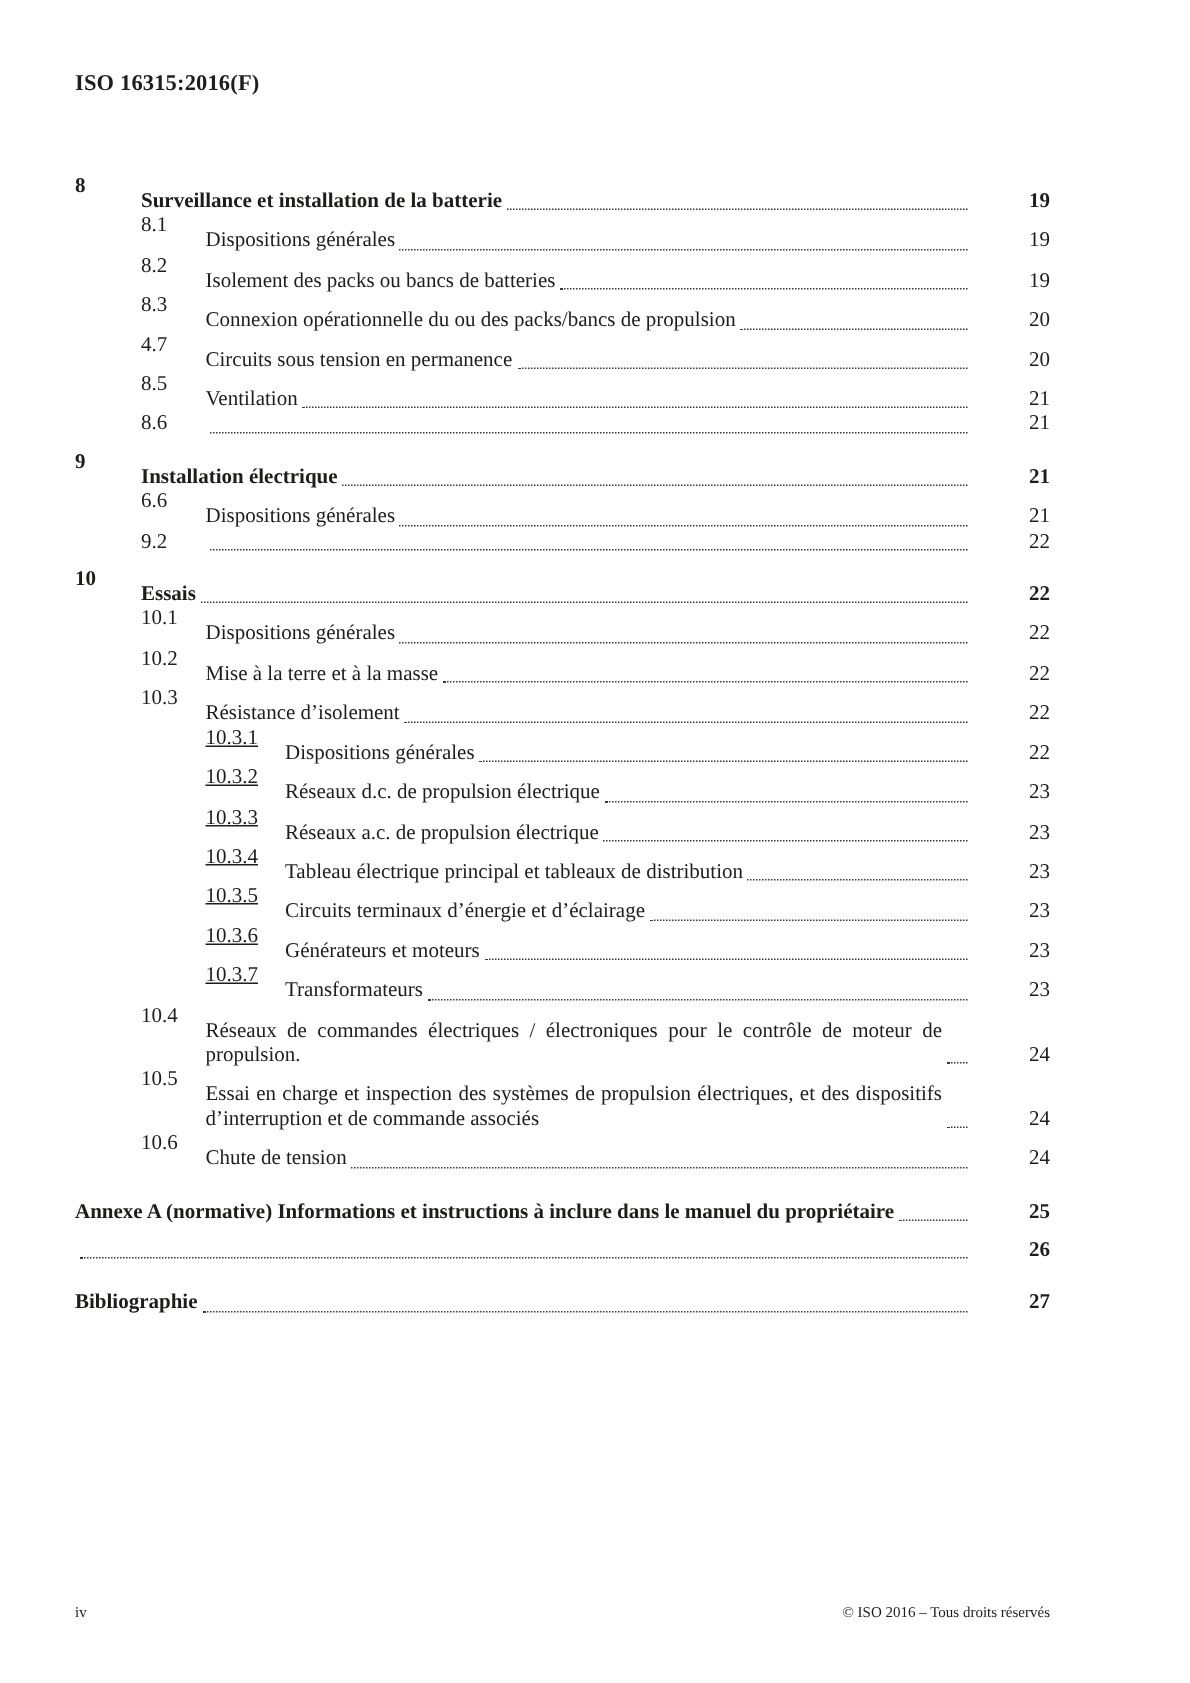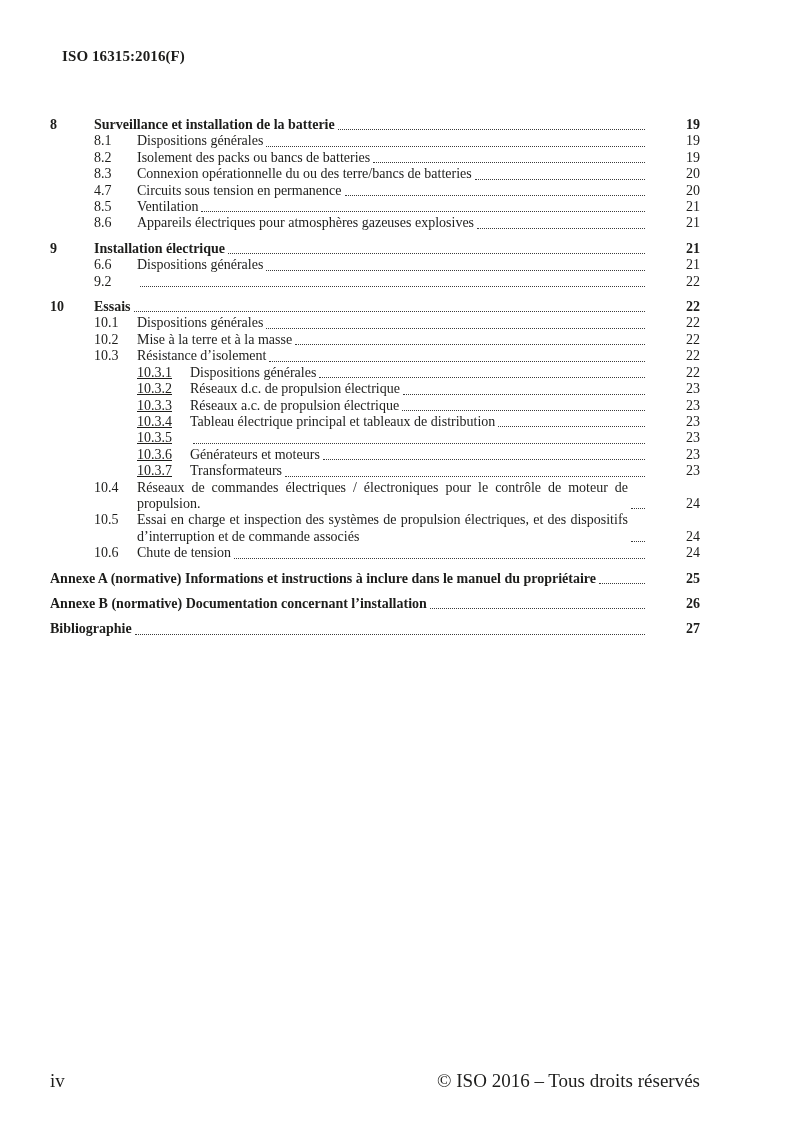--- a/index.html
+++ b/index.html
@@ -14,21 +14,20 @@
     color: #1d1d1b;
     overflow: hidden;
   }
   .header {
     position: absolute;
     top: 48px;
     left: 50px;
     font-size: 15px;
     font-weight: bold;
     letter-spacing: 0.1px;
-    margin-left: 12px;
   }
   .toc {
     position: absolute;
     top: 108px;
     left: 50px;
     width: 650px;
     font-size: 14px;
     line-height: 16.4px;
   }
   .toc-entry {
@@ -43,20 +42,21 @@
   }
   .level-1 .num { width: 44px; }
   .level-2 { padding-left: 44px; }
   .level-2 .num { width: 43px; }
   .level-3 { padding-left: 87px; }
   .level-3 .num { width: 53px; text-decoration: underline; }
   .text {
     flex: 0 1 auto;
     min-width: 0;
     text-align: justify;
+    margin-top: 10px;
   }
   .level-annex .text {
     padding-left: 44px;
     text-indent: -44px;
   }
   .leader {
     flex: 1 1 14px;
     min-width: 14px;
     border-bottom: 1px dotted #3a3a3a;
     margin: 0 2px 3px 3px;
@@ -69,21 +69,21 @@
   }
   .bold .num, .bold .text, .bold .page-num { font-weight: bold; }
   .bold .mid { font-weight: bold; }
   .footer {
     position: absolute;
     left: 50px;
     width: 650px;
     top: 1070px;
     display: flex;
     justify-content: space-between;
-    font-size: 19px;
+    font-size: 10px;
   }
 </style>
 </head>
 <body>
 
 <div class="page">
 
   <div class="header">
     <span>ISO 16315:2016(F)</span>
   </div>
@@ -102,39 +102,38 @@
     <span class="page-num">19</span>
   </div>
       <div class="toc-entry level-2">
     <span class="num">8.2</span>
     <span class="text"><span class="pre"></span><span class="mid"></span><span class="title-text">Isolement des packs ou bancs de batteries</span></span>
     <span class="leader"></span>
     <span class="page-num">19</span>
   </div>
       <div class="toc-entry level-2">
     <span class="num">8.3</span>
-    <span class="text"><span class="pre"></span><span class="mid"></span><span class="title-text">Connexion opérationnelle du ou des terre/bancs de batteries</span></span>
+    <span class="text"><span class="pre"></span><span class="mid"></span><span class="title-text">Connexion opérationnelle du ou des packs/bancs de propulsion</span></span>
     <span class="leader"></span>
     <span class="page-num">20</span>
   </div>
       <div class="toc-entry level-2">
     <span class="num">4.7</span>
     <span class="text"><span class="pre"></span><span class="mid"></span><span class="title-text">Circuits sous tension en permanence</span></span>
     <span class="leader"></span>
     <span class="page-num">20</span>
   </div>
       <div class="toc-entry level-2">
     <span class="num">8.5</span>
     <span class="text"><span class="pre"></span><span class="mid"></span><span class="title-text">Ventilation</span></span>
     <span class="leader"></span>
     <span class="page-num">21</span>
   </div>
       <div class="toc-entry level-2">
     <span class="num">8.6</span>
-    <span class="text"><span class="pre"></span><span class="mid"></span><span class="title-text">Appareils électriques pour atmosphères gazeuses explosives</span></span>
     <span class="leader"></span>
     <span class="page-num">21</span>
   </div>
       <div class="toc-entry level-1 bold spaced">
     <span class="num">9</span>
     <span class="text"><span class="pre"></span><span class="mid"></span><span class="title-text">Installation électrique</span></span>
     <span class="leader"></span>
     <span class="page-num">21</span>
   </div>
       <div class="toc-entry level-2">
@@ -191,20 +190,21 @@
     <span class="page-num">23</span>
   </div>
       <div class="toc-entry level-3">
     <span class="num">10.3.4</span>
     <span class="text"><span class="pre"></span><span class="mid"></span><span class="title-text">Tableau électrique principal et tableaux de distribution</span></span>
     <span class="leader"></span>
     <span class="page-num">23</span>
   </div>
       <div class="toc-entry level-3">
     <span class="num">10.3.5</span>
+    <span class="text"><span class="pre"></span><span class="mid"></span><span class="title-text">Circuits terminaux d’énergie et d’éclairage</span></span>
     <span class="leader"></span>
     <span class="page-num">23</span>
   </div>
       <div class="toc-entry level-3">
     <span class="num">10.3.6</span>
     <span class="text"><span class="pre"></span><span class="mid"></span><span class="title-text">Générateurs et moteurs</span></span>
     <span class="leader"></span>
     <span class="page-num">23</span>
   </div>
       <div class="toc-entry level-3">
@@ -232,21 +232,20 @@
     <span class="page-num">24</span>
   </div>
       <div class="toc-entry level-annex bold spaced">
 
     <span class="text"><span class="pre">Annexe A </span><span class="mid">(normative) </span><span class="title-text">Informations et instructions à inclure dans le manuel du propriétaire</span></span>
     <span class="leader"></span>
     <span class="page-num">25</span>
   </div>
       <div class="toc-entry level-annex bold spaced">
 
-    <span class="text"><span class="pre">Annexe B </span><span class="mid">(normative) </span><span class="title-text">Documentation concernant l’installation</span></span>
     <span class="leader"></span>
     <span class="page-num">26</span>
   </div>
       <div class="toc-entry level-annex bold spaced">
 
     <span class="text"><span class="pre"></span><span class="mid"></span><span class="title-text">Bibliographie</span></span>
     <span class="leader"></span>
     <span class="page-num">27</span>
   </div>
     </div>

